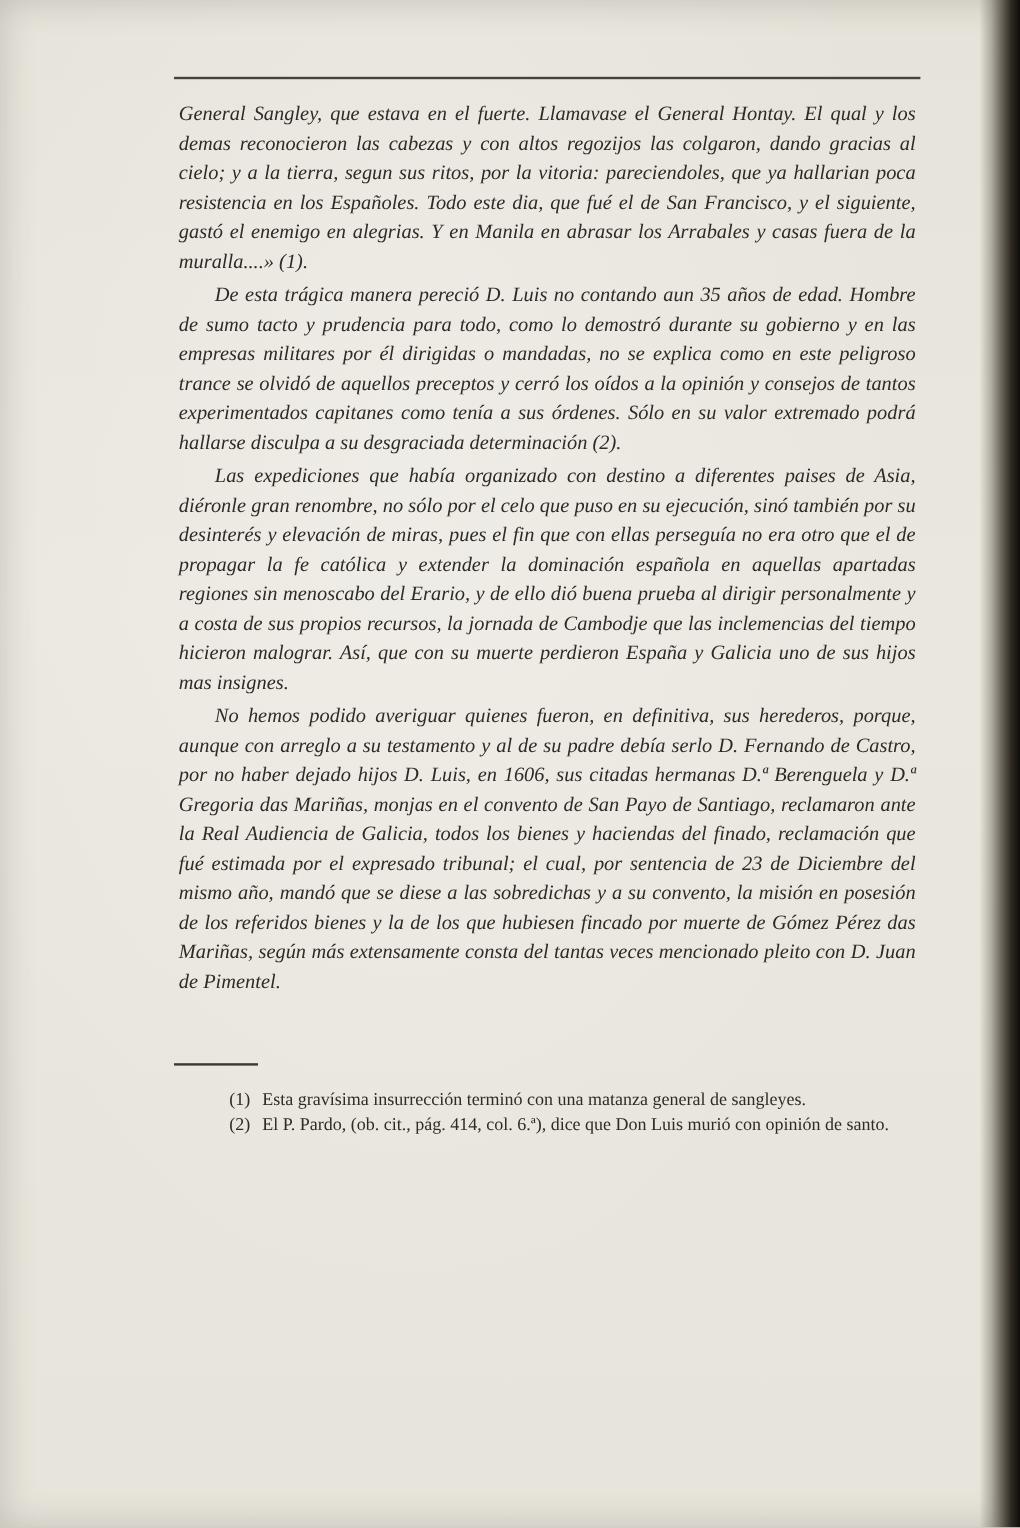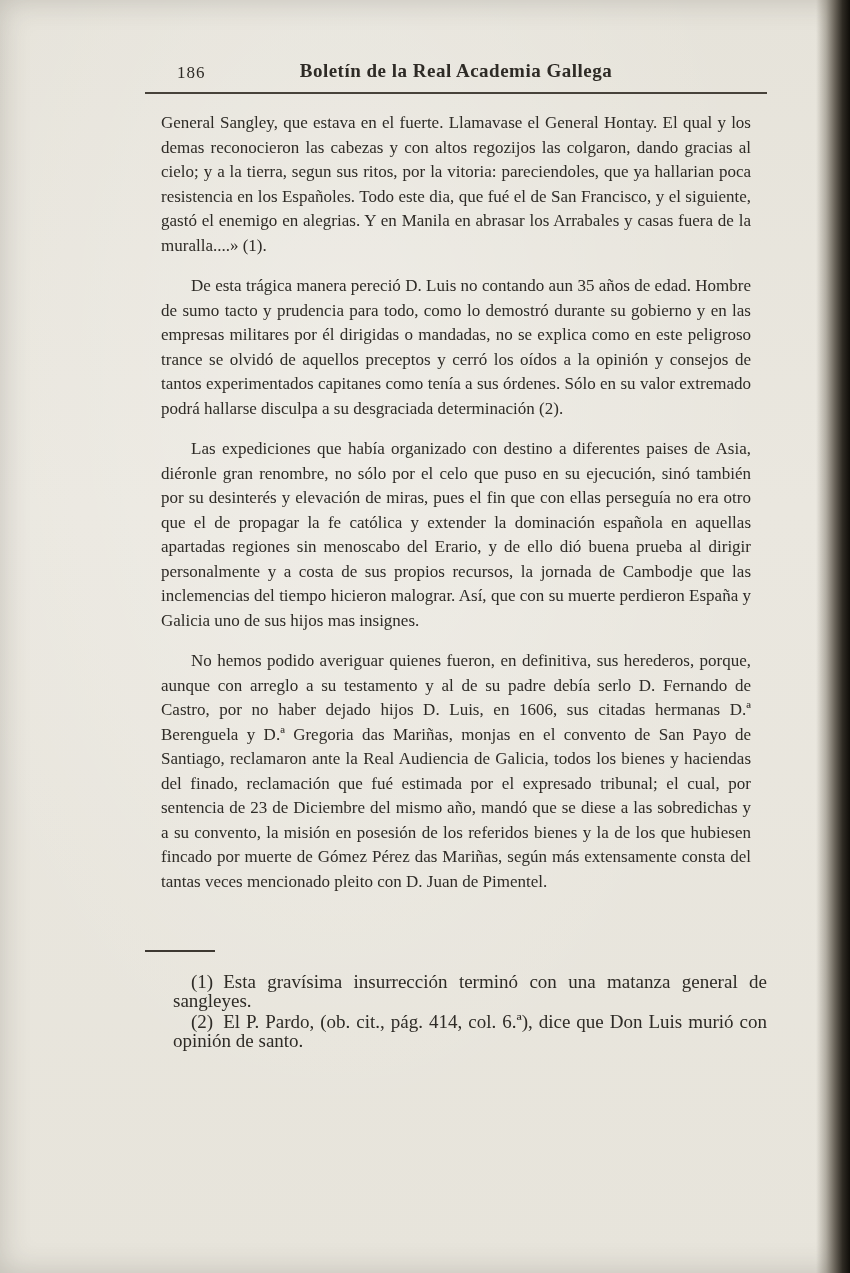--- a/index.html
+++ b/index.html
@@ -63,34 +63,35 @@
     border-top: 2.5px solid #47423a;
     margin: 4px 0 0 0;
   }
   .bodytext {
     margin-top: 17px;
     font-size: 17px;
     line-height: 24.5px;
     text-align: justify;
   }
   .para {
-    margin: 16px;
+    margin: 4px;
     text-indent: 30px;
+    font-style: italic;
   }
   .para.noindent {
     text-indent: 0;
   }
   .fnrule {
     width: 70px;
     border: 0;
     border-top: 2px solid #3d3831;
     margin: 56px 0 20px 0;
   }
   .footnotes {
-    font-size: 19px;
+    font-size: 15px;
     line-height: 19px;
     text-align: justify;
     padding-left: 28px;
   }
   .footnote {
     margin: 0 0 2px 0;
     text-indent: 18px;
   }
   .fnmark {
     margin-right: 10px;
@@ -98,24 +99,20 @@
 </style>
 </head>
 <body>
 
 <div class="page">
 
   <div class="gutter"></div>
 
   <div class="content">
 
-    <div class="header">
-      <span class="pagenum">186</span>
-      <span class="header-title">Boletín de la Real Academia Gallega</span>
-    </div>
 
     <hr class="header-rule">
 
     <div class="bodytext">
       <p class="para noindent">General Sangley, que estava en el fuerte. Llamavase el General Hontay. El qual y los demas reconocieron las cabezas y con altos regozijos las colgaron, dando gracias al cielo; y a la tierra, segun sus ritos, por la vitoria: pareciendoles, que ya hallarian poca resistencia en los Españoles. Todo este dia, que fué el de San Francisco, y el siguiente, gastó el enemigo en alegrias. Y en Manila en abrasar los Arrabales y casas fuera de la muralla....» (1).</p>
       <p class="para">De esta trágica manera pereció D. Luis no contando aun 35 años de edad. Hombre de sumo tacto y prudencia para todo, como lo demostró durante su gobierno y en las empresas militares por él dirigidas o mandadas, no se explica como en este peligroso trance se olvidó de aquellos preceptos y cerró los oídos a la opinión y consejos de tantos experimentados capitanes como tenía a sus órdenes. Sólo en su valor extremado podrá hallarse disculpa a su desgraciada determinación (2).</p>
       <p class="para">Las expediciones que había organizado con destino a diferentes paises de Asia, diéronle gran renombre, no sólo por el celo que puso en su ejecución, sinó también por su desinterés y elevación de miras, pues el fin que con ellas perseguía no era otro que el de propagar la fe católica y extender la dominación española en aquellas apartadas regiones sin menoscabo del Erario, y de ello dió buena prueba al dirigir personalmente y a costa de sus propios recursos, la jornada de Cambodje que las inclemencias del tiempo hicieron malograr. Así, que con su muerte perdieron España y Galicia uno de sus hijos mas insignes.</p>
       <p class="para">No hemos podido averiguar quienes fueron, en definitiva, sus herederos, porque, aunque con arreglo a su testamento y al de su padre debía serlo D. Fernando de Castro, por no haber dejado hijos D. Luis, en 1606, sus citadas hermanas D.ª Berenguela y D.ª Gregoria das Mariñas, monjas en el convento de San Payo de Santiago, reclamaron ante la Real Audiencia de Galicia, todos los bienes y haciendas del finado, reclamación que fué estimada por el expresado tribunal; el cual, por sentencia de 23 de Diciembre del mismo año, mandó que se diese a las sobredichas y a su convento, la misión en posesión de los referidos bienes y la de los que hubiesen fincado por muerte de Gómez Pérez das Mariñas, según más extensamente consta del tantas veces mencionado pleito con D. Juan de Pimentel.</p>
     </div>
 

